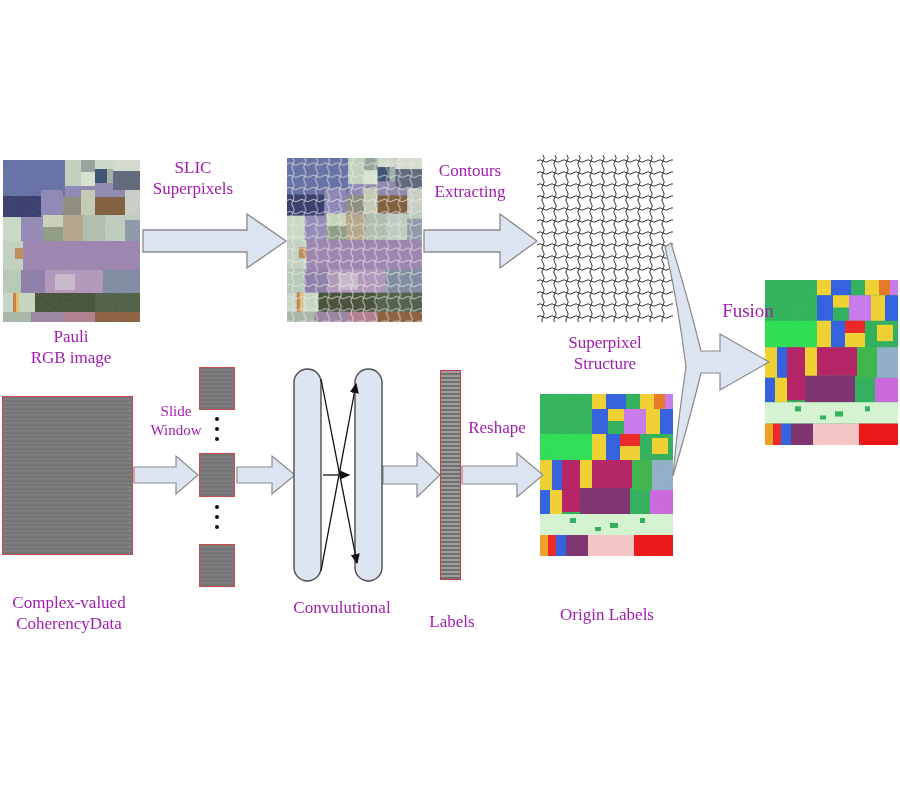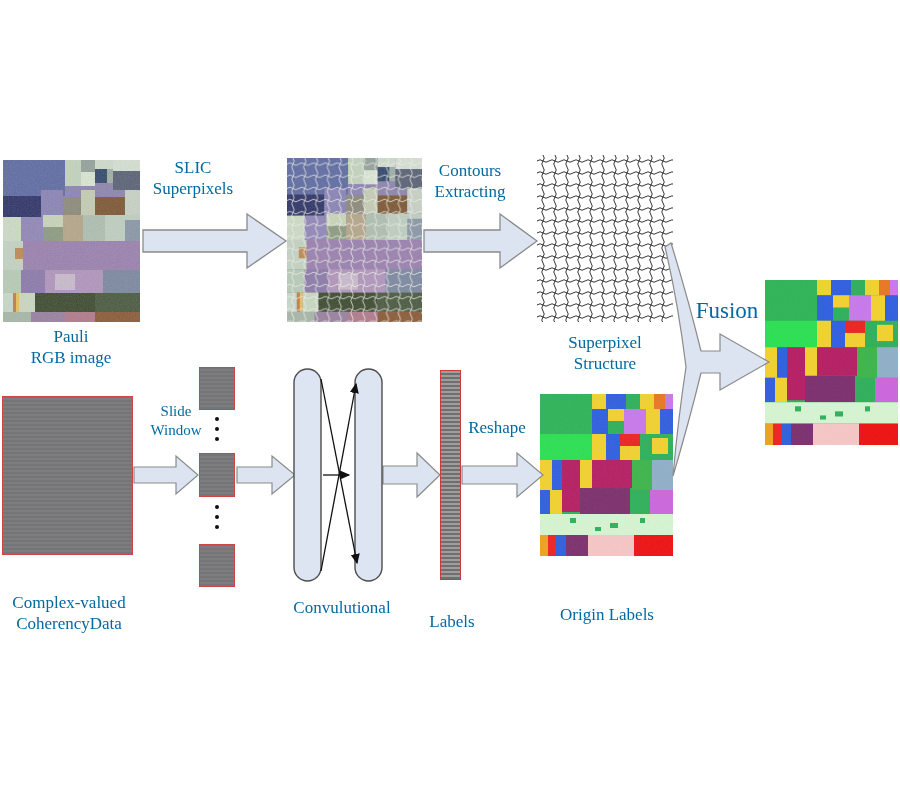--- a/index.html
+++ b/index.html
@@ -1,23 +1,23 @@
 <!DOCTYPE html>
 <html><head>
 <meta charset="utf-8">
 <style>
   html,body{margin:0;padding:0;background:#ffffff;}
   .canvas{position:relative;width:900px;height:800px;background:#ffffff;overflow:hidden;
           font-family:"Liberation Serif",serif;}
   .img{position:absolute;}
   .img svg{display:block;width:100%;height:100%;}
   .overlay{position:absolute;left:0;top:0;width:900px;height:800px;z-index:3;pointer-events:none;}
-  .lbl{position:absolute;z-index:4;font-size:17px;line-height:21px;color:#0369a1;text-align:center;}
+  .lbl{position:absolute;z-index:4;font-size:17px;line-height:21px;color:#a21caf;text-align:center;}
   .lbl.small{font-size:15px;line-height:19px;margin-left:7px;}
-  .lbl.big{font-size:23px;}
+  .lbl.big{font-size:19px;padding-left:21px;}
   .datablock{position:absolute;box-sizing:border-box;z-index:2;
              background:repeating-linear-gradient(0deg,#757578 0 2px,#7d7d80 2px 4px);
              border:1.5px solid #cc4747;}
   .stripebar{position:absolute;box-sizing:border-box;z-index:2;
              background:repeating-linear-gradient(180deg,#9d9d9d 0 2px,#6f6f6f 2px 4px);
              border:1.5px solid #cc3b3b;}
   .dots{position:absolute;z-index:2;display:flex;flex-direction:column;gap:6px;}
   .dots i{width:4px;height:4px;border-radius:50%;background:#111;}
 </style>
 </head>

